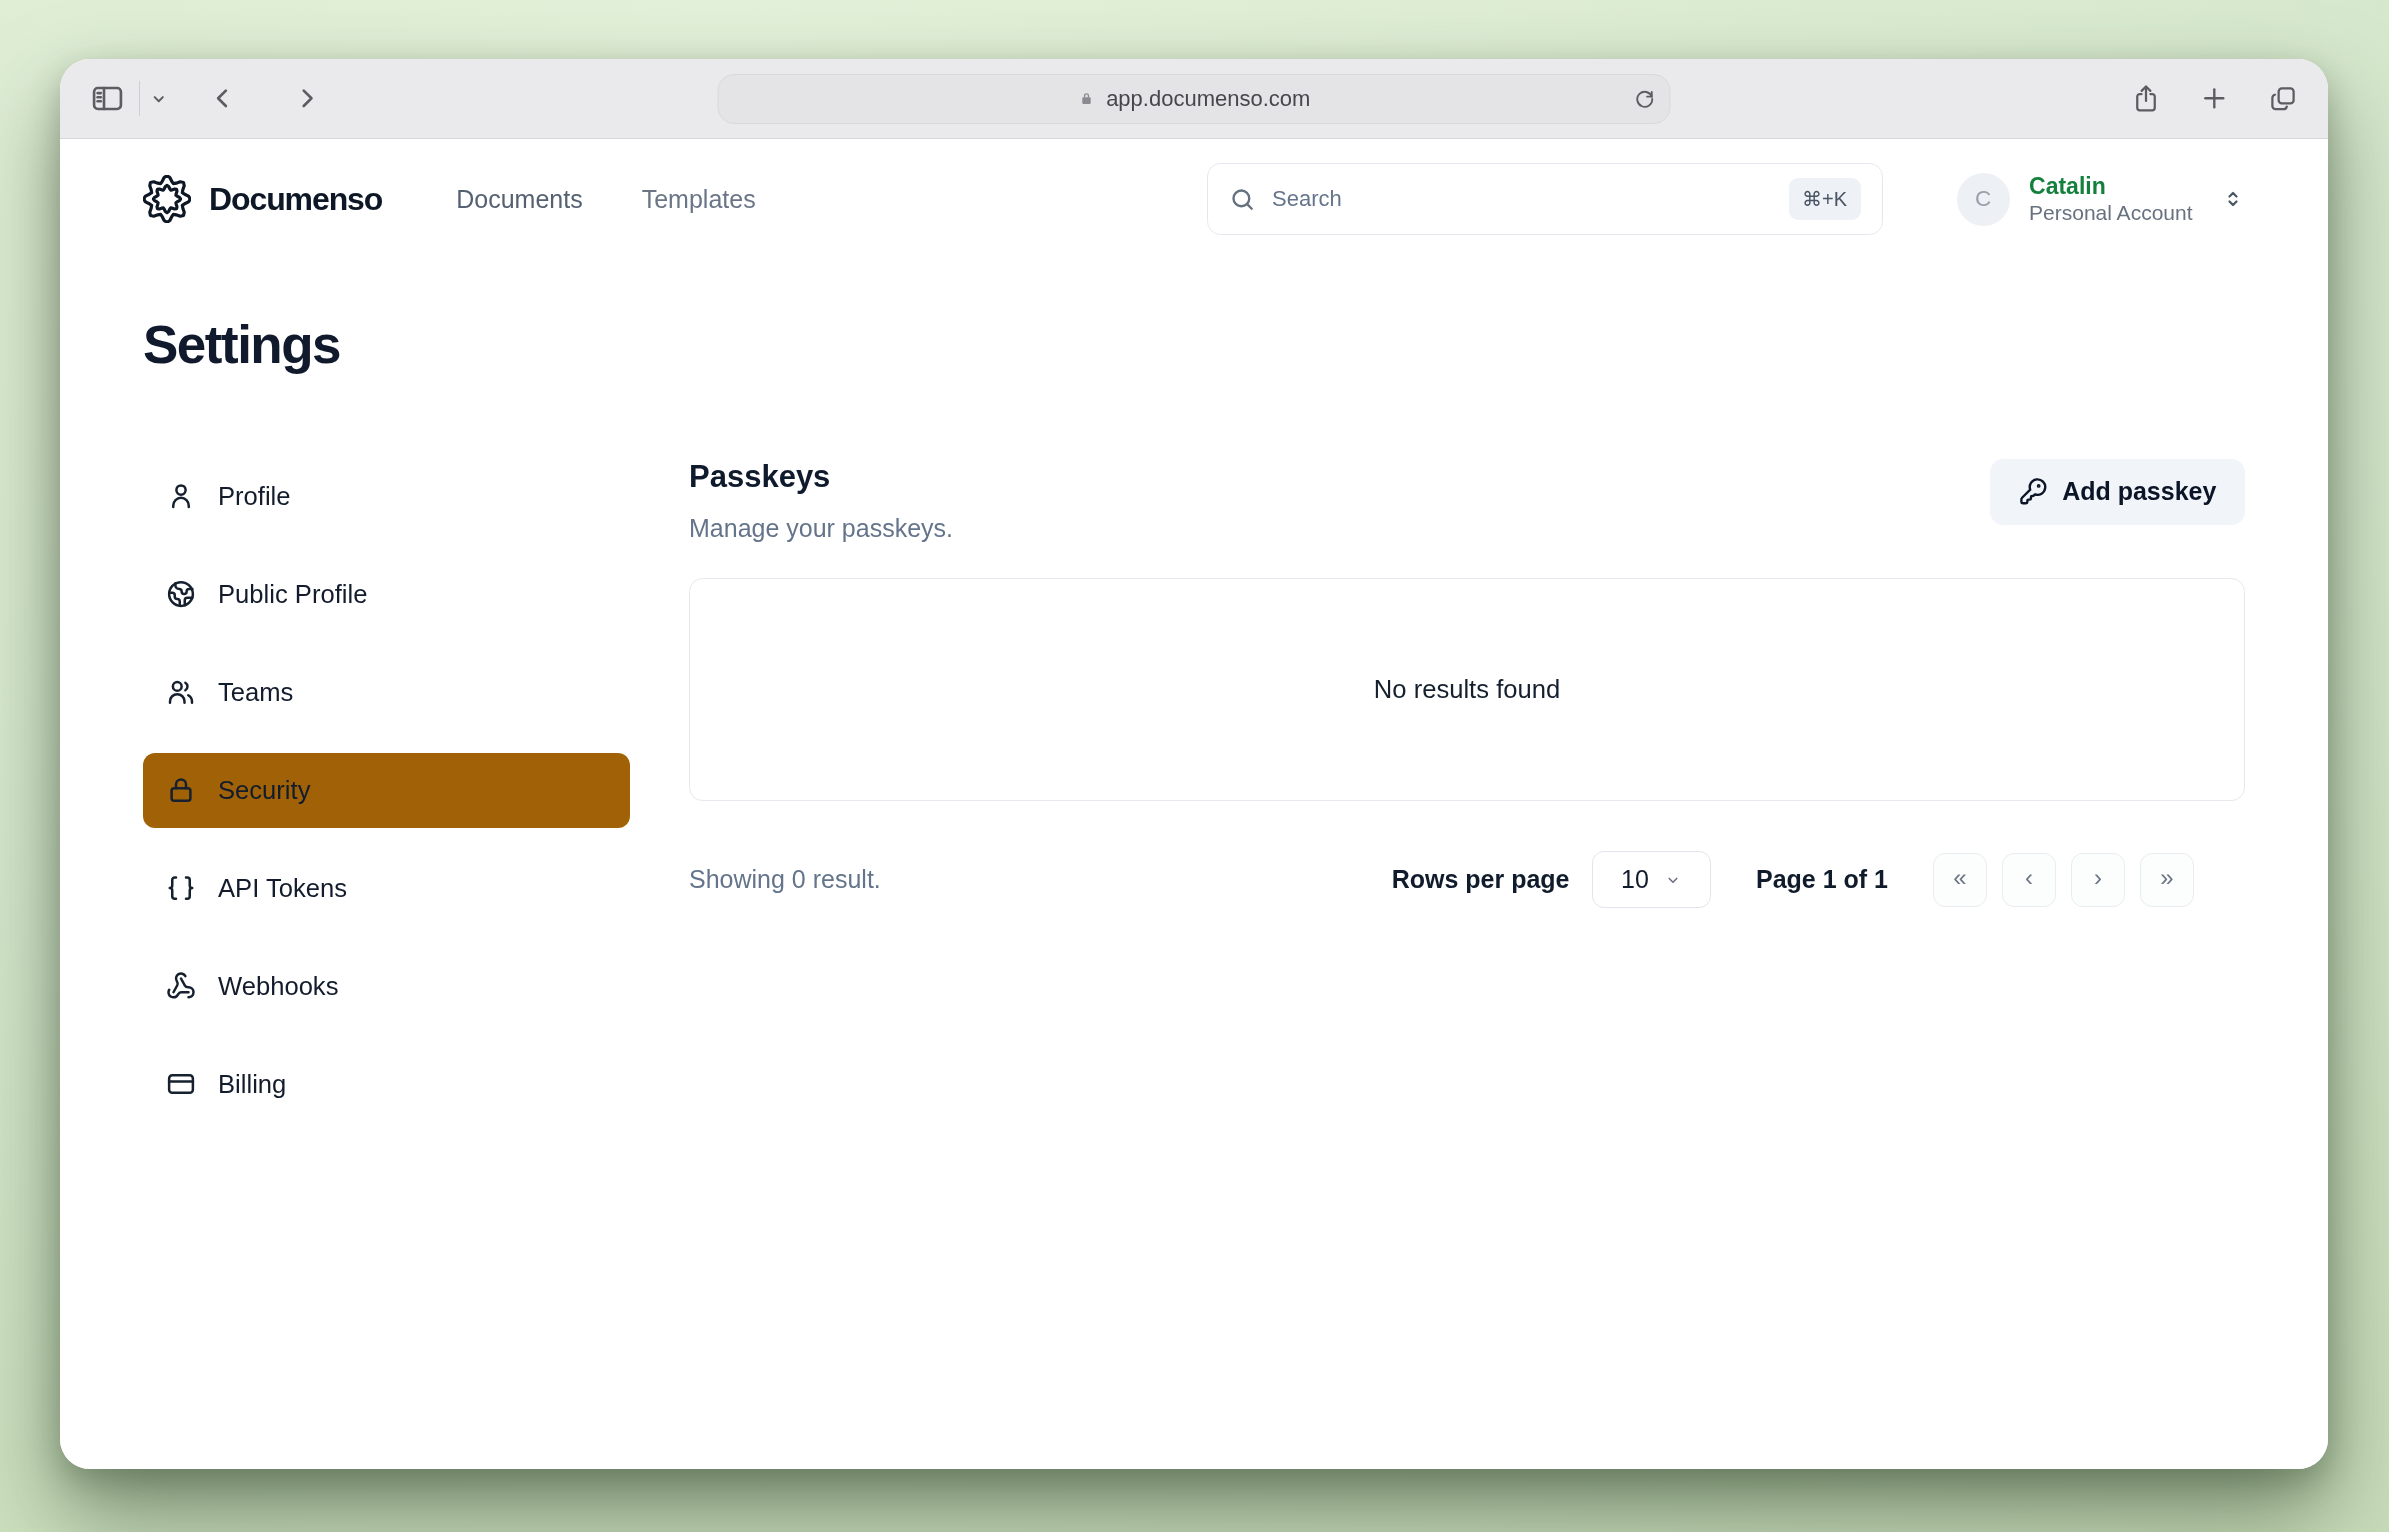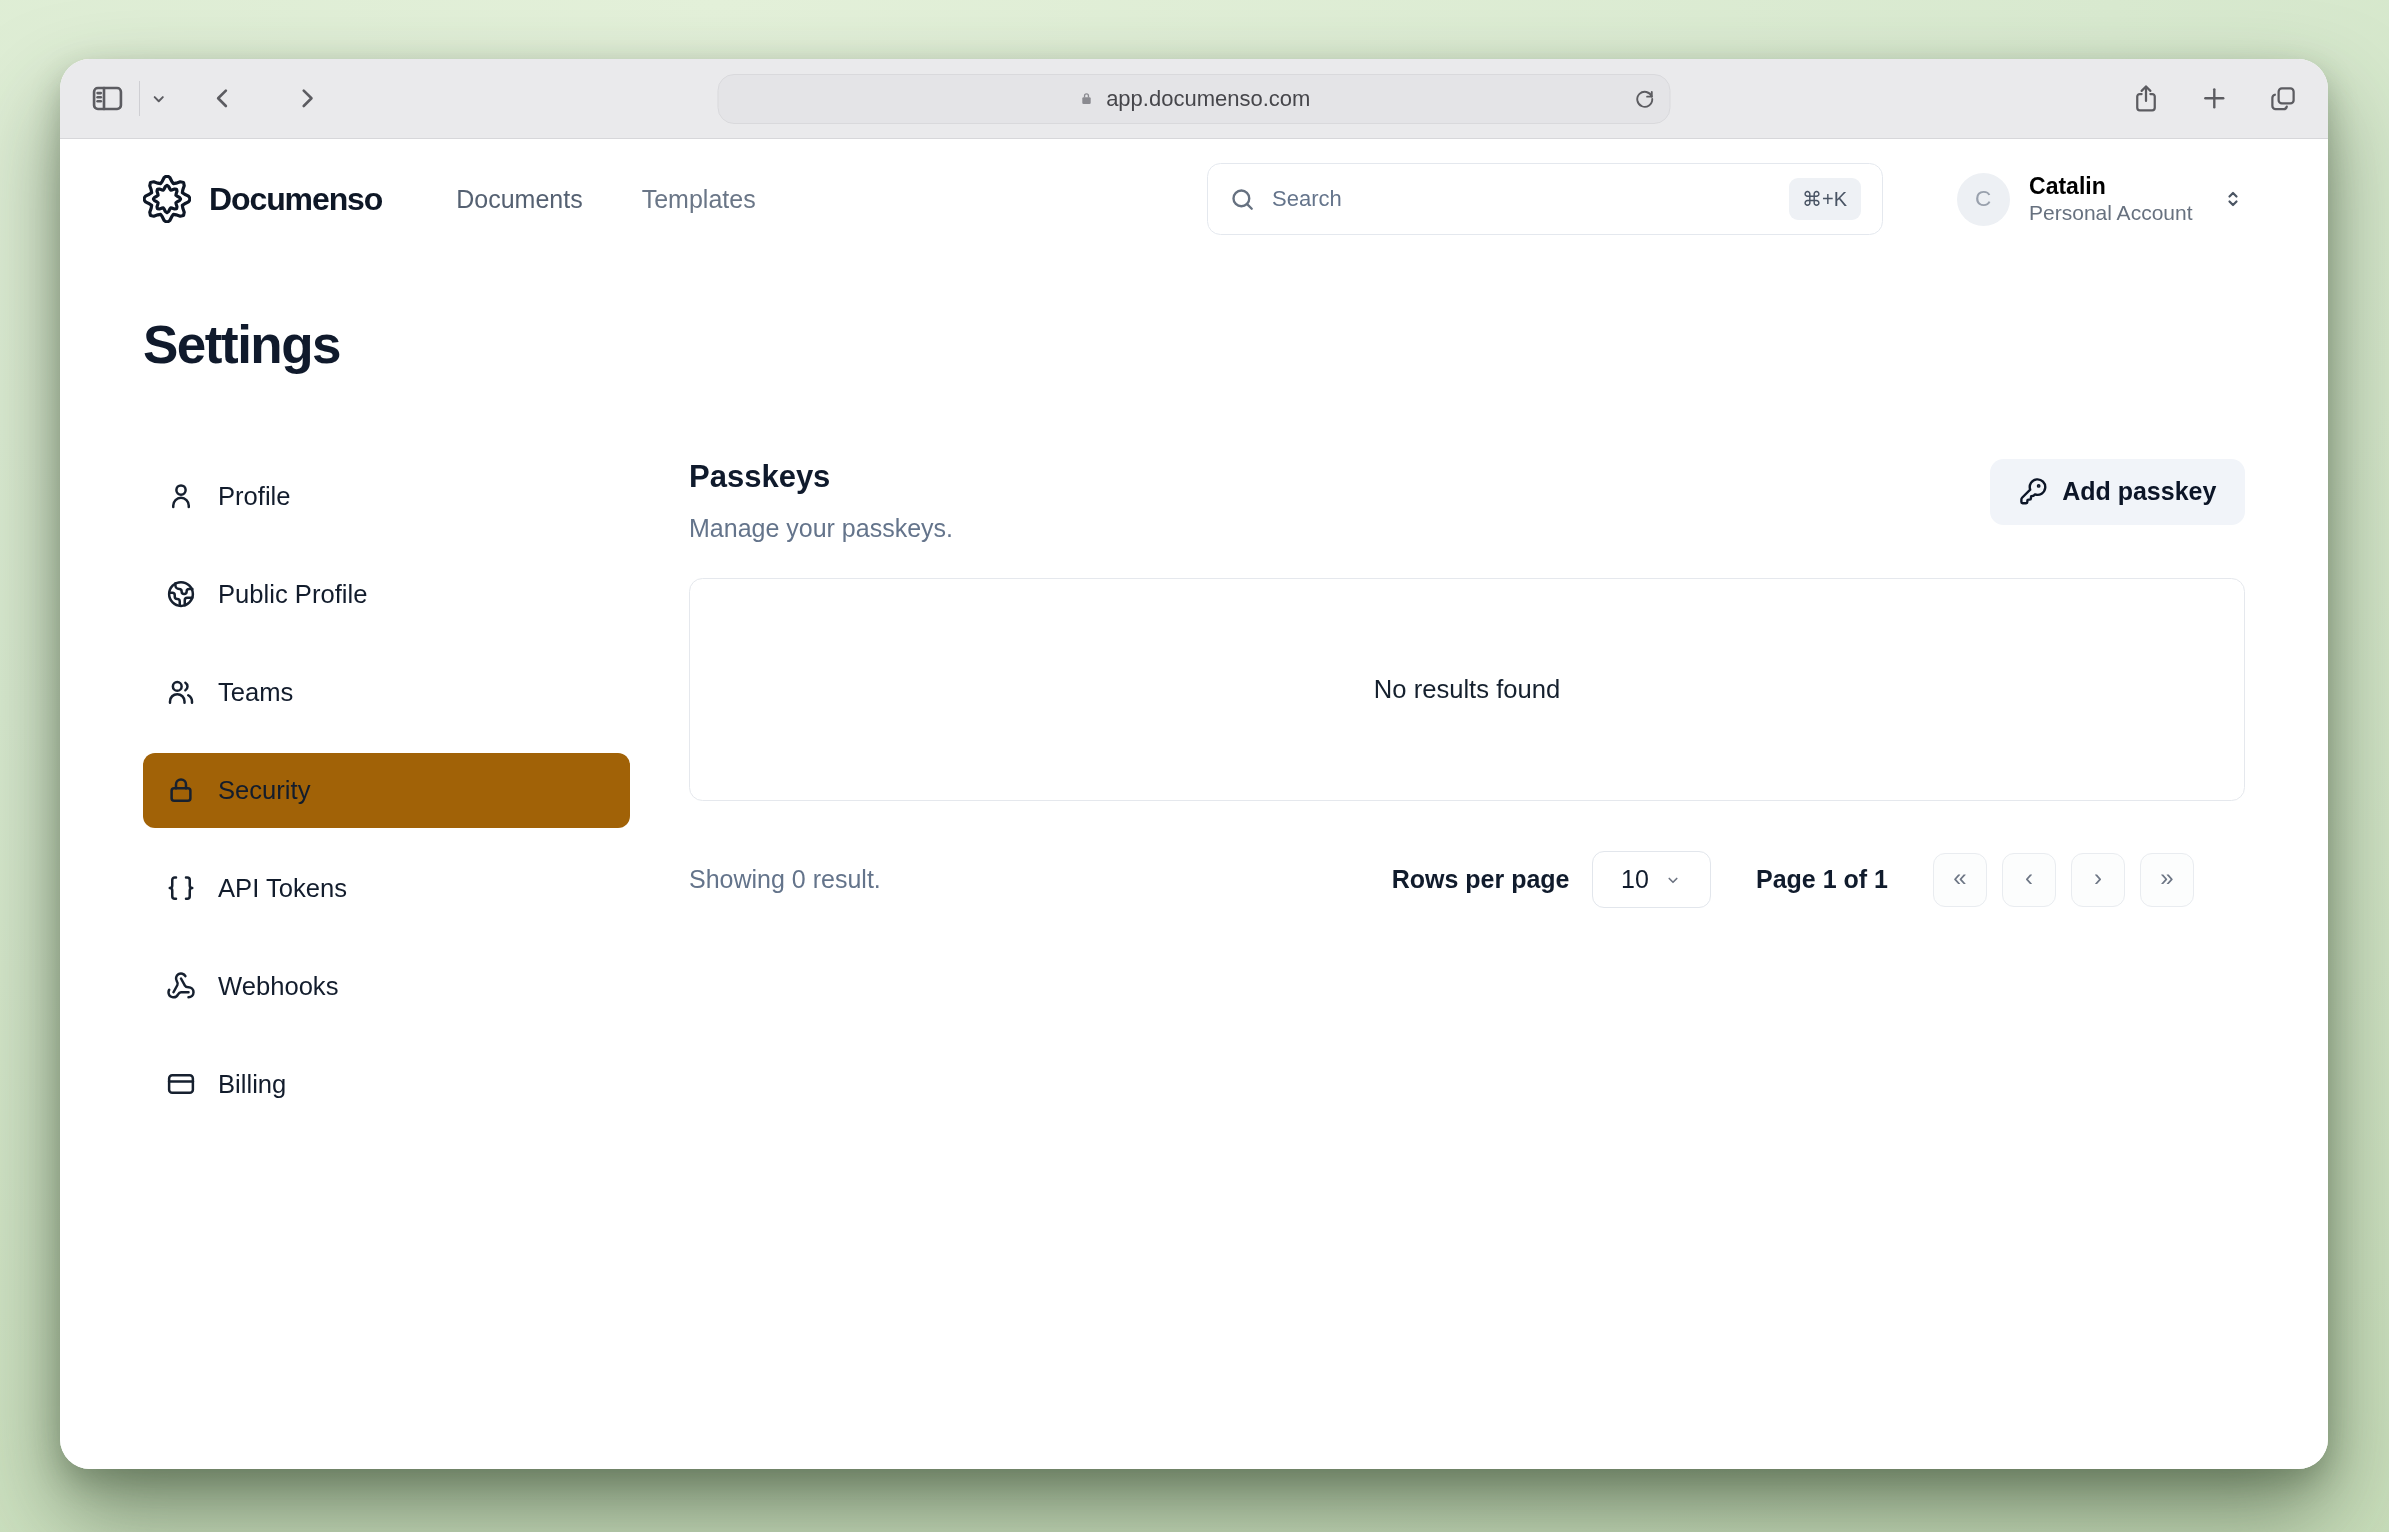--- a/index.html
+++ b/index.html
@@ -56,21 +56,21 @@
   .kbd {
     background:#eef1f5; border-radius:9px; padding:9px 13.5px;
     font-size:20px; color:#495464; font-weight:500;
   }
   .account { margin-left:74px; display:flex; align-items:center; gap:19.5px; cursor:pointer; }
   .avatar {
     width:53px; height:53px; border-radius:50%; background:#edf0f4;
     display:flex; align-items:center; justify-content:center;
     font-size:22.5px; color:#99a1ad; font-weight:500;
   }
-  .acct-name { font-size:23px; font-weight:600; color:#000000; line-height:1.25; }
+  .acct-name { font-size:23px; font-weight:600; color:#15803d; line-height:1.25; }
   .acct-type { font-size:21px; color:#67717f; line-height:1.25; }
   .acct-chevrons { color:#4b5563; margin-left:9px; display:flex; }
   .page-title { margin-top:77px; font-size:53px; font-weight:800; letter-spacing:-1.5px; color:#101a2c; }
   
   .content { display:flex; margin-top:84px; gap:59px; }
   .sidebar { flex:0 0 487px; display:flex; flex-direction:column; gap:23px; }
   .side-item {
     height:75px; border-radius:12px; display:flex; align-items:center;
     padding:0 22.5px; gap:22.5px; font-size:25.6px; font-weight:500; color:#121c2c; cursor:pointer;
   }

